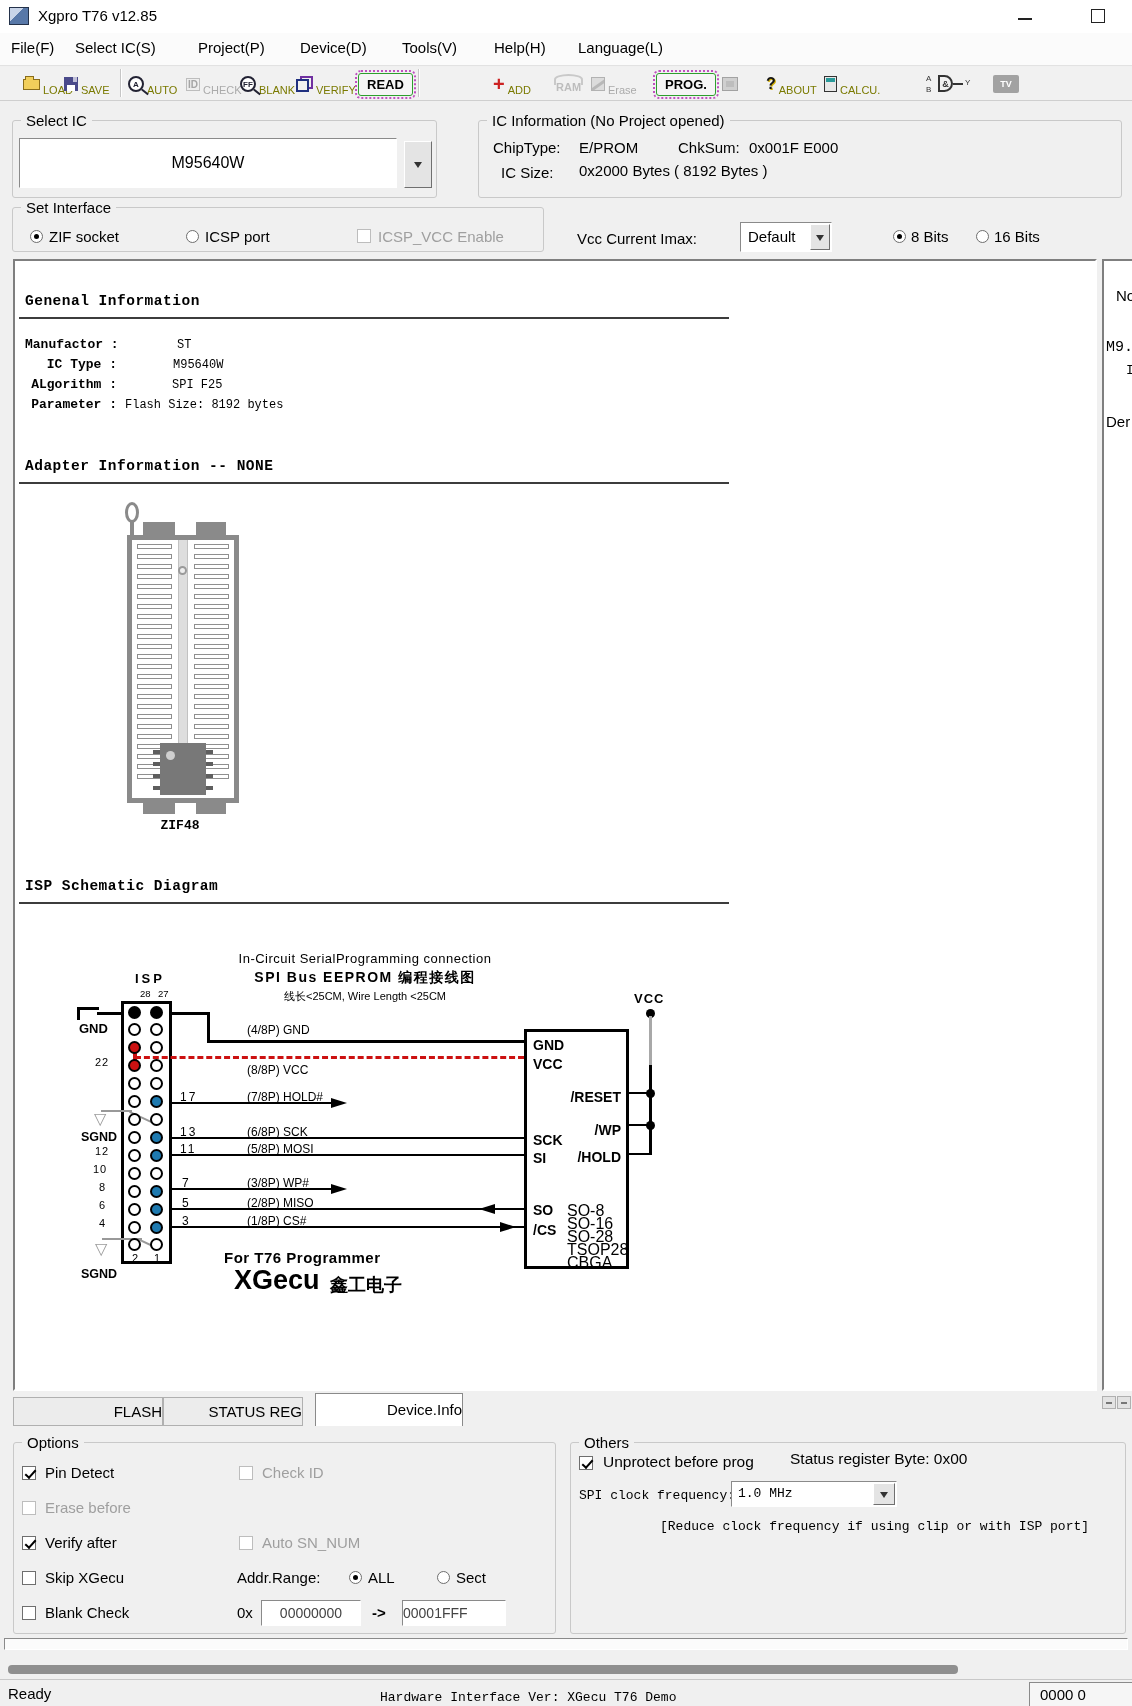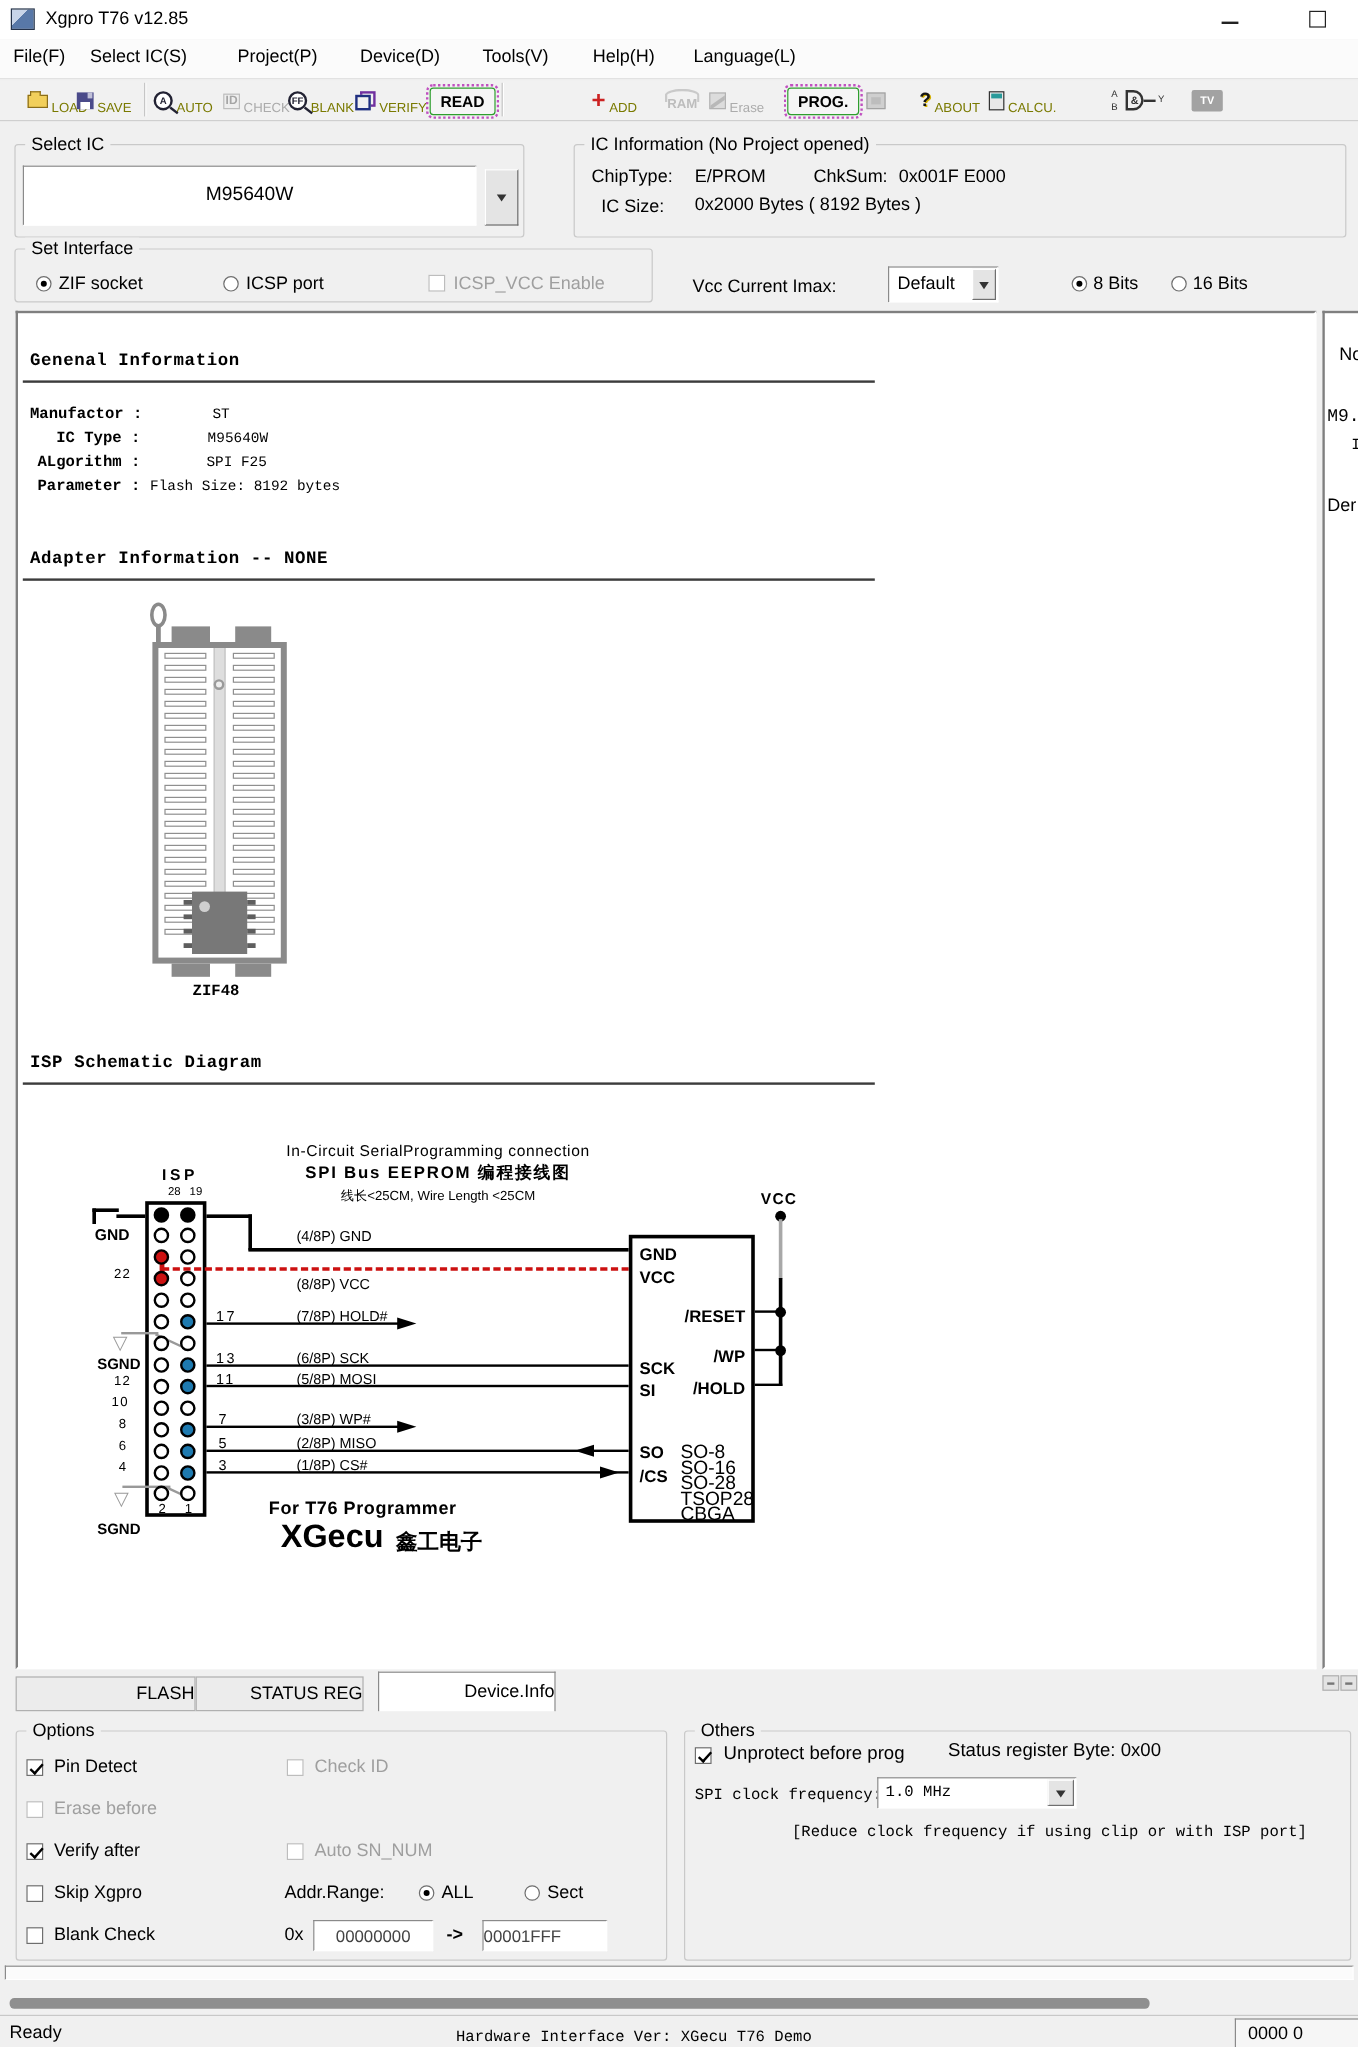--- a/index.html
+++ b/index.html
@@ -315,21 +315,21 @@
 
     <span class="hd" style="left:10px;top:617px">ISP Schematic Diagram</span>
     <div class="rule" style="left:4px;top:641px;width:710px"></div>
 
     <div class="abs" style="left:200px;top:690px;width:300px;text-align:center;font-size:13px;letter-spacing:.5px">In-Circuit SerialProgramming connection</div>
     <div class="abs" style="left:190px;top:708px;width:320px;text-align:center;font-size:14px;font-weight:600;letter-spacing:1.5px">SPI Bus EEPROM 编程接线图</div>
     <div class="abs" style="left:200px;top:728px;width:300px;text-align:center;font-size:11px">线长&lt;25CM, Wire Length &lt;25CM</div>
 
     <span class="abs" style="left:120px;top:710px;font-size:13px;font-weight:600;letter-spacing:3px">ISP</span>
     <span class="abs" style="left:125px;top:727px;font-size:9.5px">28</span>
-    <span class="abs" style="left:143px;top:727px;font-size:9.5px">19</span>
+    <span class="abs" style="left:143px;top:727px;font-size:9.5px">27</span>
 
     <div class="abs" style="left:106px;top:740px;width:51px;height:263px;border:3px solid #000;background:#fff"></div>
 
     <div class="wire" style="left:62px;top:746px;width:22px;height:3px"></div>
     <div class="wire" style="left:62px;top:746px;width:3px;height:13px"></div>
     <div class="wire" style="left:82px;top:751px;width:24px;height:3px"></div>
     <span class="schsm" style="left:64px;top:760px">GND</span>
 
     <div class="wire" style="left:157px;top:751px;width:38px;height:3px"></div>
     <div class="wire" style="left:192px;top:751px;width:3px;height:30px"></div>
@@ -476,21 +476,21 @@
   <span class="lbl" style="left:45px;top:1464px">Pin Detect</span>
   <span class="cb dis" style="left:239px;top:1466px"></span>
   <span class="lbl dis" style="left:262px;top:1464px">Check ID</span>
   <span class="cb dis" style="left:22px;top:1501px"></span>
   <span class="lbl dis" style="left:45px;top:1499px">Erase before</span>
   <span class="cb on" style="left:22px;top:1536px"></span>
   <span class="lbl" style="left:45px;top:1534px">Verify after</span>
   <span class="cb dis" style="left:239px;top:1536px"></span>
   <span class="lbl dis" style="left:262px;top:1534px">Auto SN_NUM</span>
   <span class="cb" style="left:22px;top:1571px"></span>
-  <span class="lbl" style="left:45px;top:1569px">Skip Xgpro</span>
+  <span class="lbl" style="left:45px;top:1569px">Skip XGecu</span>
   <span class="lbl" style="left:237px;top:1569px">Addr.Range:</span>
   <span class="rad on" style="left:349px;top:1571px"></span>
   <span class="lbl" style="left:368px;top:1569px">ALL</span>
   <span class="rad" style="left:437px;top:1571px"></span>
   <span class="lbl" style="left:456px;top:1569px">Sect</span>
   <span class="cb" style="left:22px;top:1606px"></span>
   <span class="lbl" style="left:45px;top:1604px">Blank Check</span>
   <span class="lbl" style="left:237px;top:1604px">0x</span>
   <div class="sunken" style="left:261px;top:1600px;width:100px;height:26px;text-align:center;line-height:24px;font-size:14px;color:#444">00000000</div>
   <span class="lbl" style="left:372px;top:1604px;font-weight:bold">-&gt;</span>

